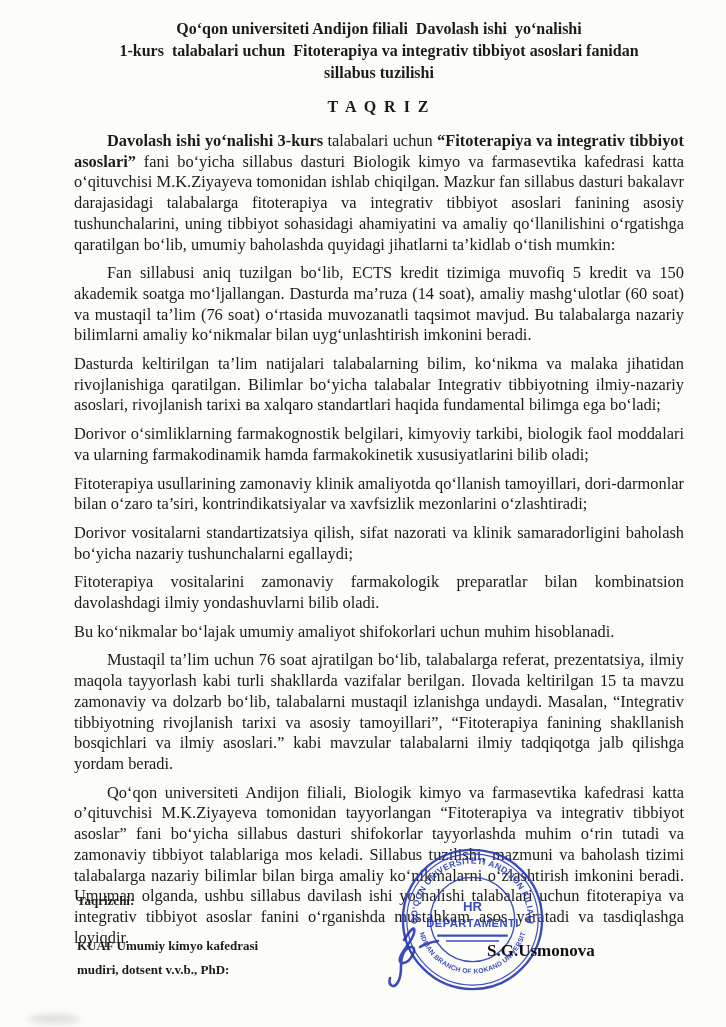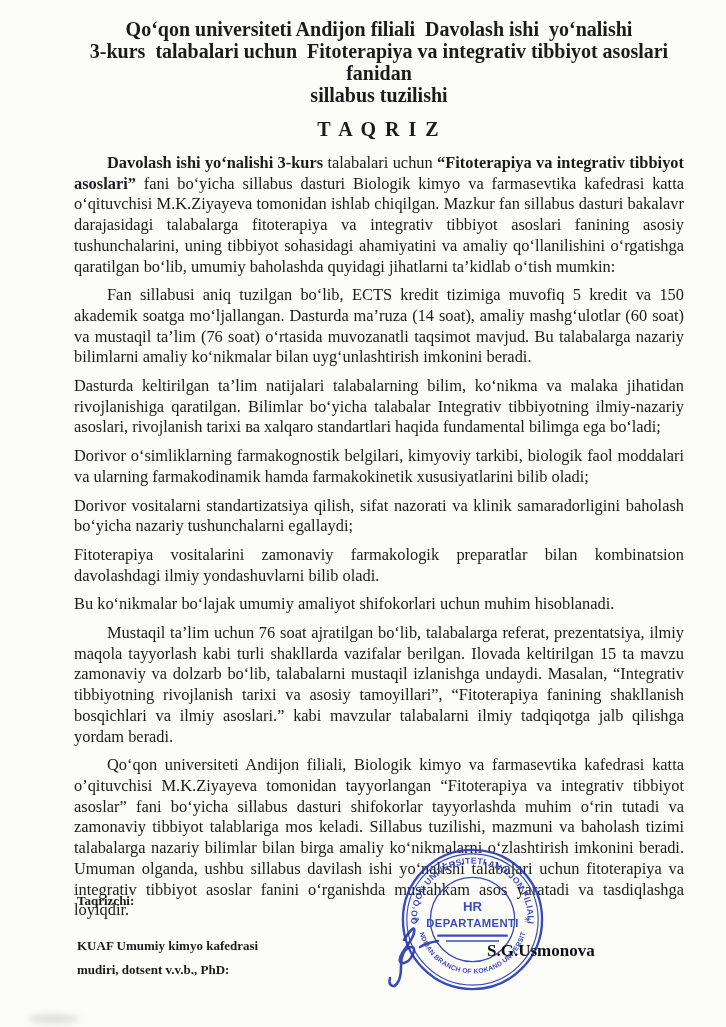--- a/index.html
+++ b/index.html
@@ -13,21 +13,21 @@
   }
   .doc{
     position:absolute;
     left:66px;top:18px;
     width:626px;
   }
   .title-block{margin-bottom:13px;}
   .title-line{
     text-align:center;
     font-weight:bold;
-    font-size:20px;
+    font-size:16px;
     line-height:22px;
     white-space:pre-wrap;
   }
   .title-line.taqriz{letter-spacing:2px;margin-top:12px;}
   .body-text{font-size:16.4px;line-height:20.7px;}
   .para{
     margin:8px;
     text-align:justify;
   }
   .para.indent{text-indent:33px;}
@@ -73,30 +73,31 @@
 </style>
 </head>
 <body>
 
 <div class="page">
 
   <div class="doc">
 
     <div class="title-block">
       <div class="title-line">Qo‘qon universiteti Andijon filiali  Davolash ishi  yo‘nalishi</div>
-      <div class="title-line">3-kurs  talabalari uchun  Fitoterapiya va integrativ tibbiyot asoslari fanidan</div>
+      <div class="title-line">1-kurs  talabalari uchun  Fitoterapiya va integrativ tibbiyot asoslari fanidan</div>
       <div class="title-line">sillabus tuzilishi</div>
       <div class="title-line taqriz">T A Q R I Z</div>
     </div>
 
     <div class="body-text">
       <p class="para indent"><span class="b">Davolash ishi yo‘nalishi 3-kurs</span><span>  talabalari uchun </span><span class="b">“Fitoterapiya va integrativ tibbiyot asoslari”</span><span> fani bo‘yicha sillabus dasturi Biologik kimyo va farmasevtika kafedrasi katta o‘qituvchisi M.K.Ziyayeva tomonidan ishlab chiqilgan. Mazkur fan sillabus dasturi bakalavr darajasidagi talabalarga  fitoterapiya va integrativ tibbiyot asoslari fanining asosiy tushunchalarini, uning tibbiyot sohasidagi ahamiyatini va amaliy qo‘llanilishini o‘rgatishga qaratilgan bo‘lib, umumiy baholashda quyidagi jihatlarni ta’kidlab o‘tish mumkin:</span></p>
       <p class="para indent">Fan sillabusi aniq tuzilgan bo‘lib, ECTS kredit tizimiga muvofiq 5 kredit va 150 akademik soatga mo‘ljallangan. Dasturda ma’ruza (14 soat), amaliy mashg‘ulotlar (60 soat) va  mustaqil ta’lim (76 soat) o‘rtasida muvozanatli taqsimot mavjud. Bu talabalarga nazariy bilimlarni amaliy ko‘nikmalar bilan uyg‘unlashtirish imkonini beradi.</p>
       <p class="para">Dasturda keltirilgan ta’lim natijalari talabalarning bilim, ko‘nikma va malaka jihatidan rivojlanishiga qaratilgan. Bilimlar bo‘yicha talabalar Integrativ tibbiyotning ilmiy-nazariy asoslari, rivojlanish tarixi ва xalqaro standartlari haqida fundamental bilimga ega bo‘ladi;</p>
       <p class="para">Dorivor o‘simliklarning farmakognostik belgilari, kimyoviy tarkibi, biologik faol moddalari va ularning farmakodinamik hamda farmakokinetik xususiyatlarini bilib oladi;</p>
+      <p class="para">Fitoterapiya usullarining zamonaviy klinik amaliyotda qo‘llanish tamoyillari, dori-darmonlar bilan o‘zaro ta’siri, kontrindikatsiyalar va xavfsizlik mezonlarini o‘zlashtiradi;</p>
       <p class="para">Dorivor vositalarni standartizatsiya qilish, sifat nazorati va klinik samaradorligini baholash bo‘yicha nazariy tushunchalarni egallaydi;</p>
       <p class="para">Fitoterapiya vositalarini zamonaviy farmakologik preparatlar bilan kombinatsion davolashdagi ilmiy yondashuvlarni bilib oladi.</p>
       <p class="para">Bu ko‘nikmalar bo‘lajak umumiy amaliyot shifokorlari uchun muhim hisoblanadi.</p>
       <p class="para indent">Mustaqil ta’lim uchun 76 soat ajratilgan bo‘lib, talabalarga referat, prezentatsiya, ilmiy maqola tayyorlash kabi turli shakllarda vazifalar berilgan. Ilovada keltirilgan 15 ta mavzu zamonaviy va dolzarb bo‘lib, talabalarni mustaqil izlanishga undaydi. Masalan, “Integrativ tibbiyotning rivojlanish tarixi va asosiy tamoyillari”, “Fitoterapiya fanining shakllanish bosqichlari va ilmiy asoslari.” kabi mavzular talabalarni ilmiy tadqiqotga jalb qilishga yordam beradi.</p>
       <p class="para indent">Qo‘qon universiteti Andijon filiali, Biologik kimyo va farmasevtika kafedrasi  katta o’qituvchisi M.K.Ziyayeva tomonidan tayyorlangan “Fitoterapiya va integrativ tibbiyot asoslar” fani bo‘yicha sillabus dasturi  shifokorlar  tayyorlashda muhim o‘rin tutadi va zamonaviy tibbiyot talablariga mos keladi. Sillabus tuzilishi, mazmuni va baholash tizimi talabalarga nazariy bilimlar bilan birga amaliy ko‘nikmalarni o‘zlashtirish imkonini beradi. Umuman olganda, ushbu sillabus  davilash ishi yo‘nalishi talabalari uchun fitoterapiya va integrativ tibbiyot asoslar fanini  o‘rganishda mustahkam asos yaratadi va tasdiqlashga loyiqdir.</p>
     </div>
 
   </div>
 
   <div class="footer-block">

